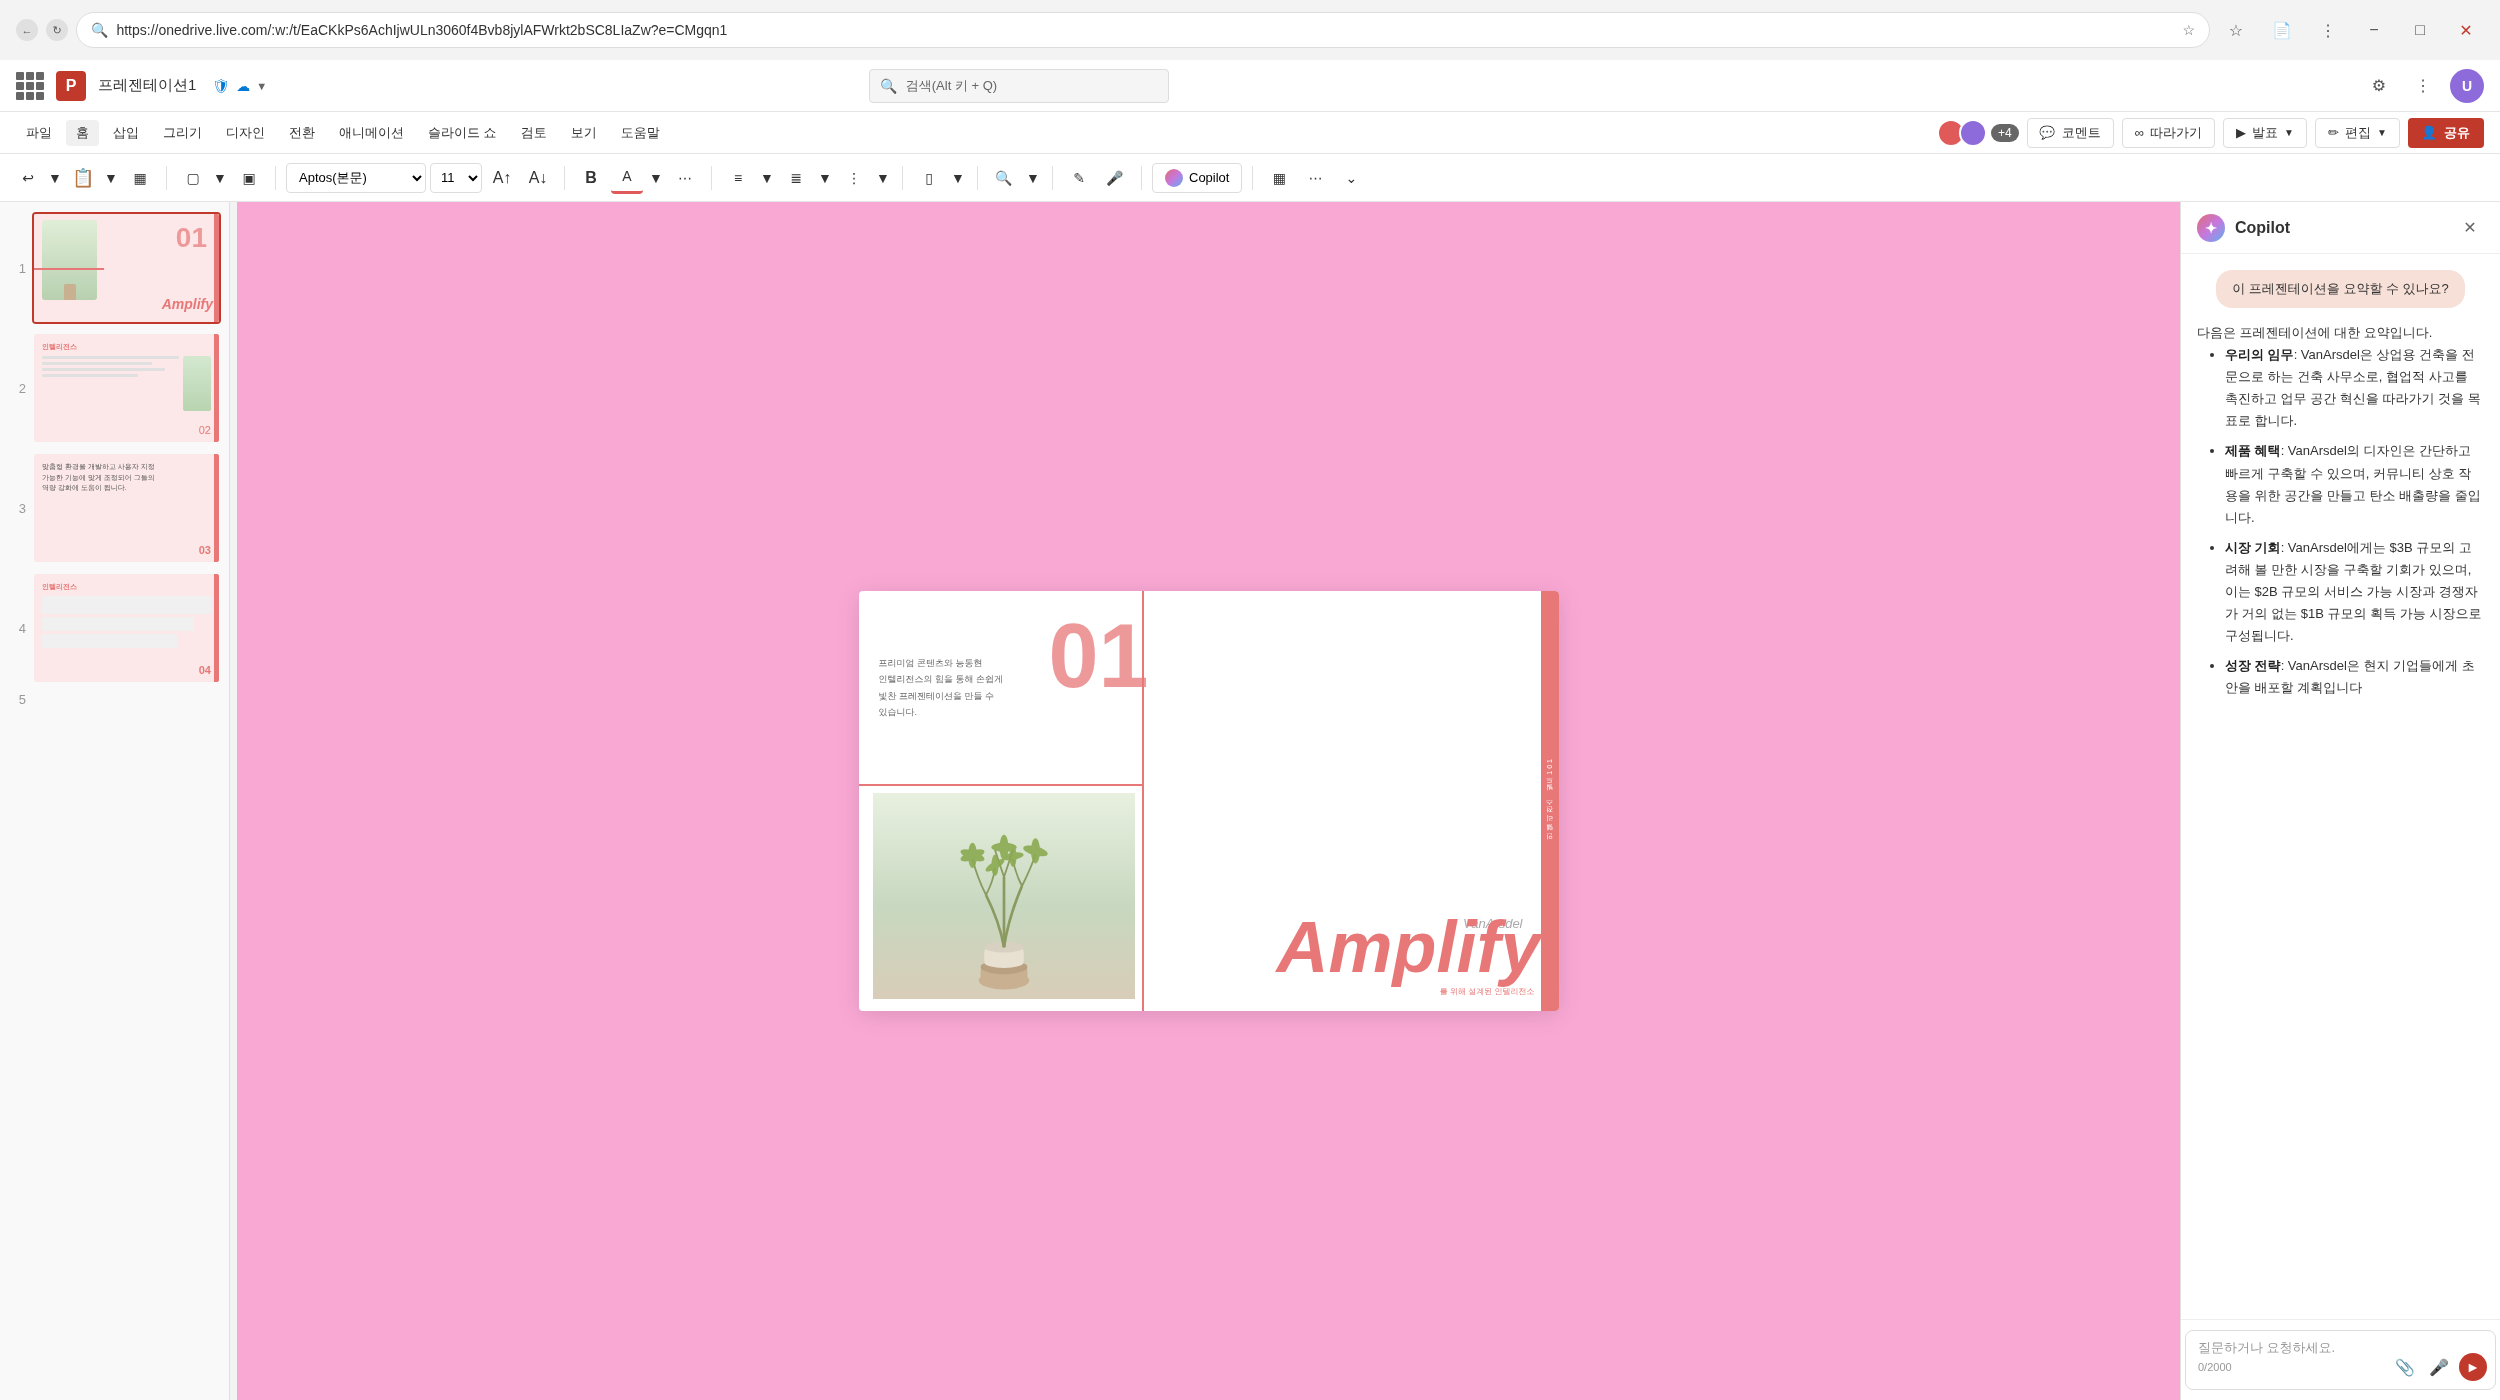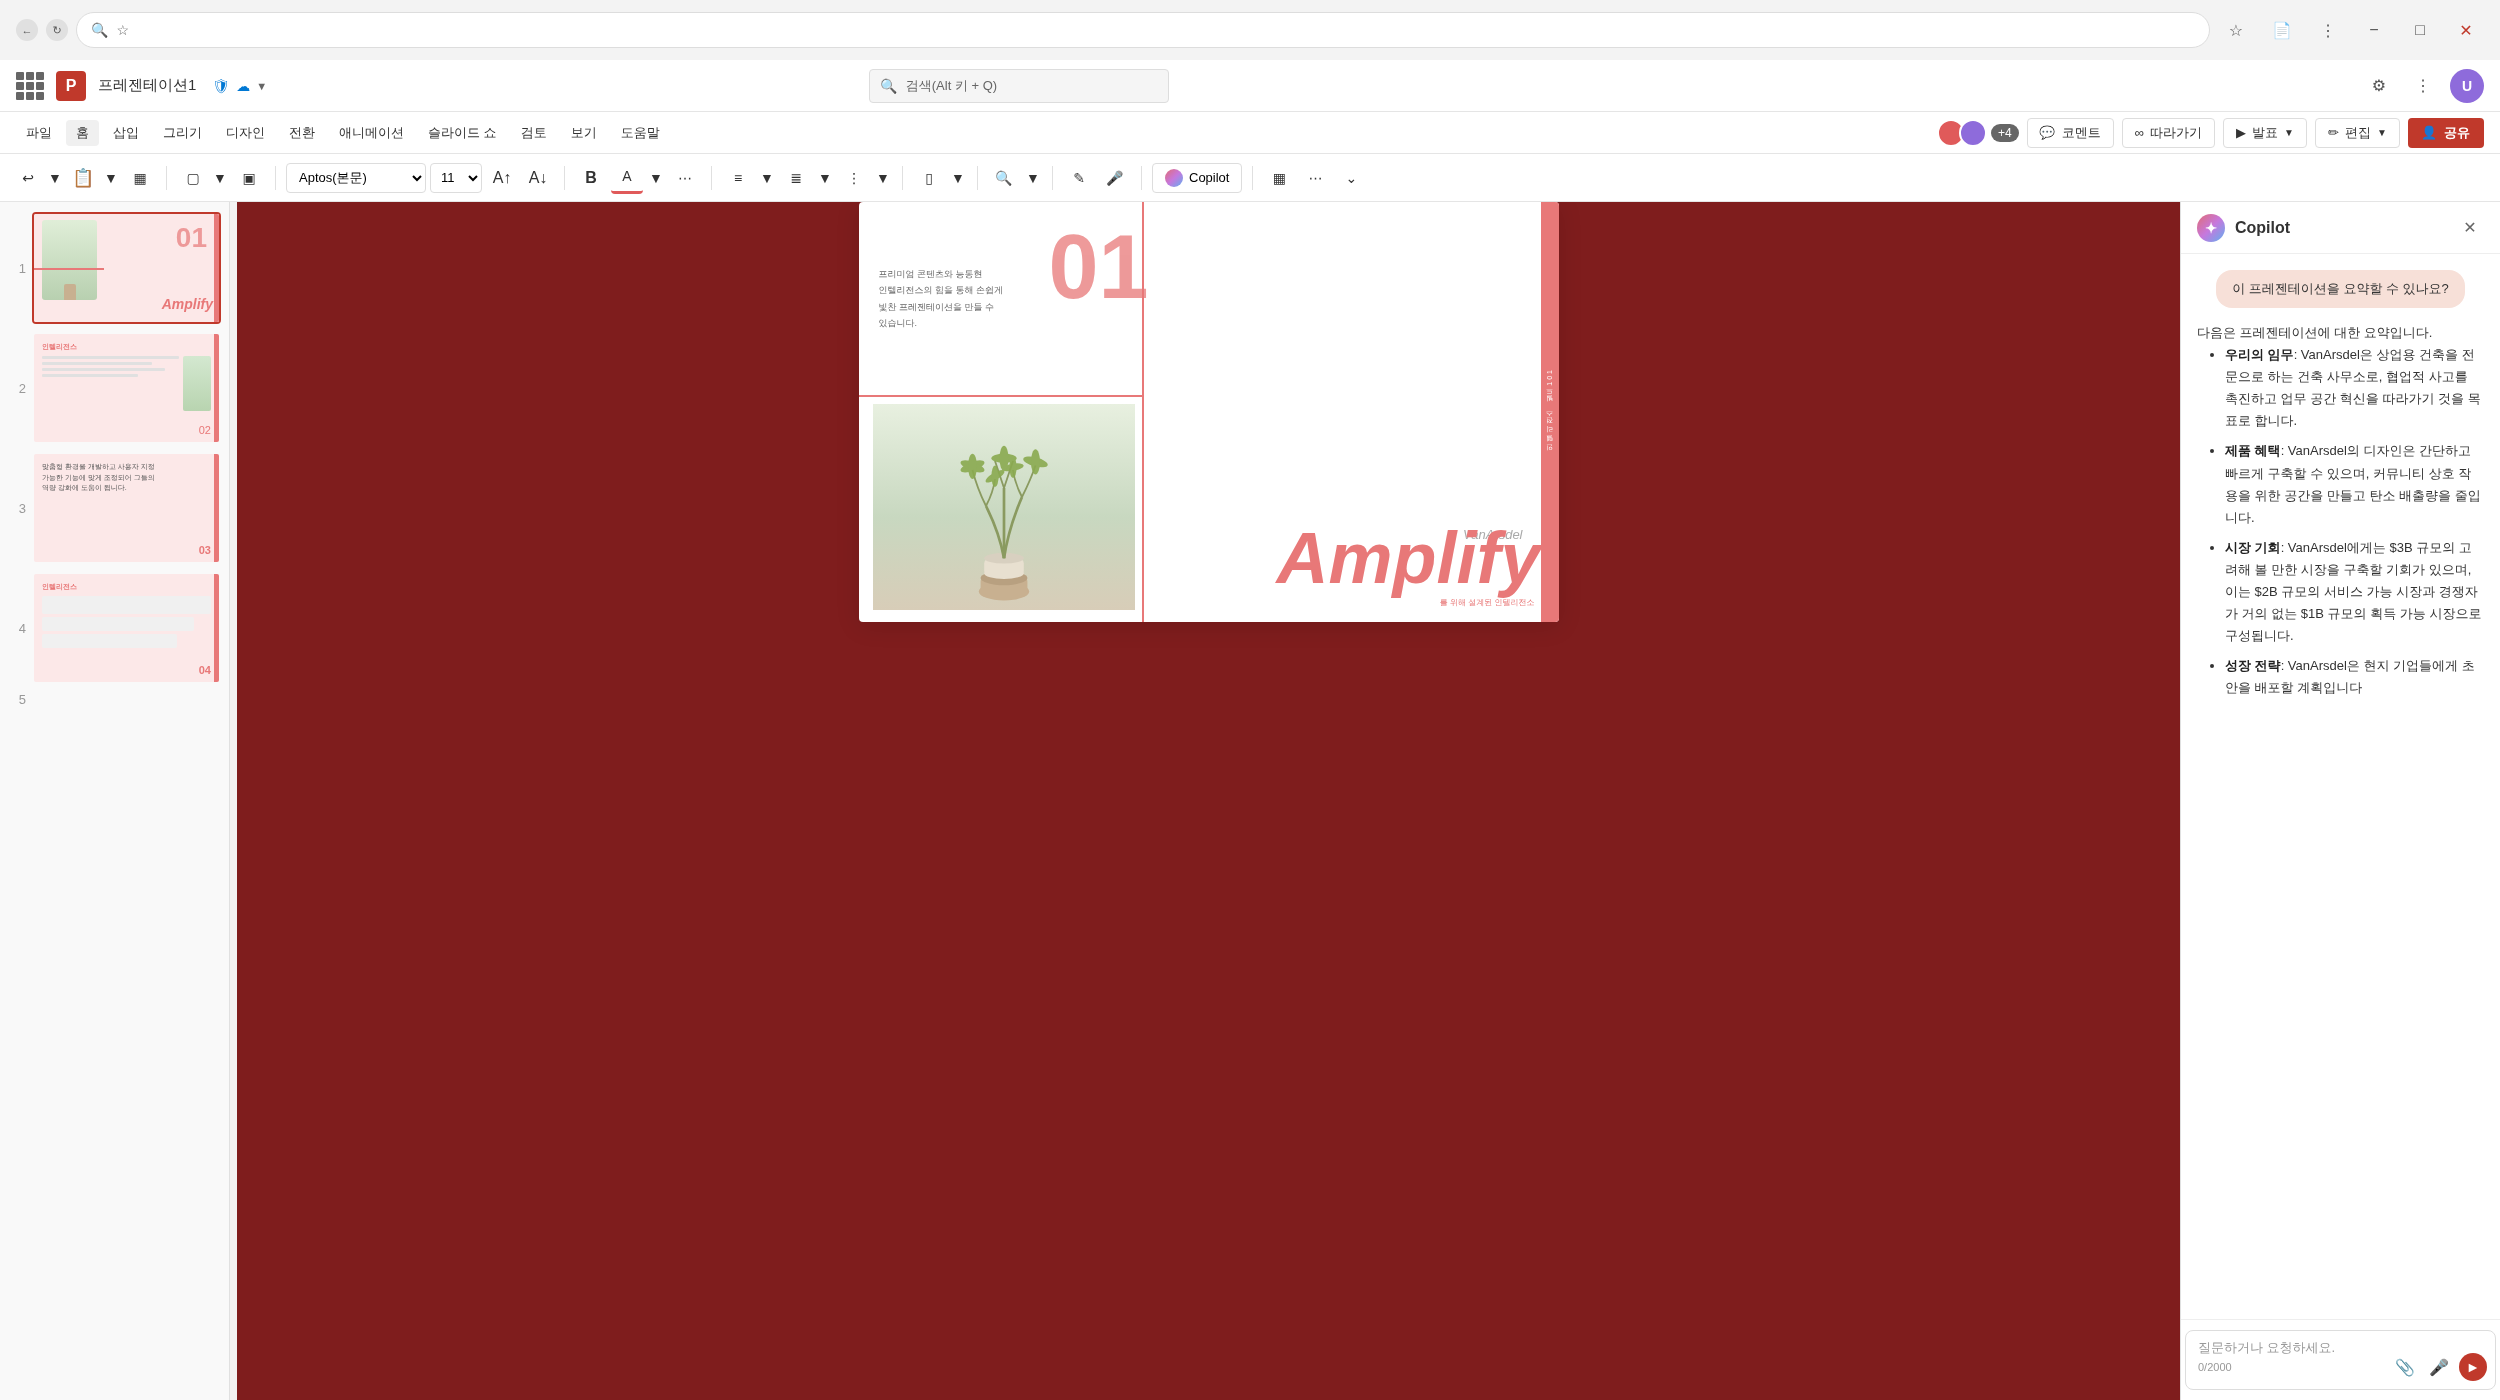--- a/index.html
+++ b/index.html
@@ -56,21 +56,21 @@
     .copilot-btn { height: 30px; padding: 0 12px; border: 1px solid #ddd; border-radius: 4px; background: #fff; font-size: 13px; cursor: pointer; display: flex; align-items: center; gap: 6px; }
     .copilot-logo { width: 18px; height: 18px; border-radius: 50%; background: linear-gradient(135deg, #e06c75, #c678dd, #61afef); display: inline-block; }
 
     
     .main-area { display: flex; height: calc(1400px - 60px - 52px - 42px - 48px); }
 
     
     .slide-panel { width: 230px; background: #f9f9f9; border-right: 1px solid #e0e0e0; overflow-y: auto; padding: 10px 8px; display: flex; flex-direction: column; gap: 8px; }
 
     
-    .canvas-area { flex: 1; background: #7f1d1d; display: flex; justify-content: center; overflow: hidden; margin-left: 7px; }
+    .canvas-area { flex: 1; background: #f9a8d4; display: flex; align-items: center; justify-content: center; overflow: hidden; margin-left: 7px; }
     .slide-canvas { width: 700px; height: 420px; background: #fff; border-radius: 4px; box-shadow: 0 4px 24px rgba(0,0,0,0.12); position: relative; overflow: hidden; }
 
     
     .copilot-panel { width: 320px; background: #fff; border-left: 1px solid #e0e0e0; display: flex; flex-direction: column; }
     .copilot-header { height: 52px; border-bottom: 1px solid #eee; display: flex; align-items: center; padding: 0 16px; gap: 10px; }
     .copilot-title { font-size: 16px; font-weight: 600; color: #333; flex: 1; }
     .copilot-close { width: 28px; height: 28px; border-radius: 50%; border: none; background: transparent; cursor: pointer; font-size: 16px; color: #666; display: flex; align-items: center; justify-content: center; }
     .copilot-body { flex: 1; overflow-y: auto; padding: 16px; display: flex; flex-direction: column; gap: 14px; }
     .copilot-prompt-bubble { background: #f7e0d8; border-radius: 16px; padding: 10px 16px; font-size: 13px; color: #333; text-align: center; align-self: center; max-width: 90%; }
     .copilot-response { font-size: 13px; color: #333; line-height: 1.7; }
@@ -103,20 +103,21 @@
 </head>
 <body>
 
 <div class="browser-frame">
 
   <div class="browser-titlebar">
     <button class="browser-btn btn-back">←</button>
     <button class="browser-btn btn-refresh">↻</button>
     <div class="address-bar-wrap">
       <span style="font-size:14px;color:#666;">🔍</span>
+      <span class="address-bar-url">https://onedrive.live.com/:w:/t/EaCKkPs6AchIjwULn3060f4Bvb8jylAFWrkt2bSC8LIaZw?e=CMgqn1</span>
       <span style="font-size:14px;color:#666;">☆</span>
     </div>
     <div class="browser-actions">
       <button class="browser-icon-btn">☆</button>
       <button class="browser-icon-btn">📄</button>
       <button class="browser-icon-btn">⋮</button>
       <button class="browser-icon-btn">−</button>
       <button class="browser-icon-btn">□</button>
       <button class="browser-icon-btn" style="color:#c0392b;">✕</button>
     </div>

